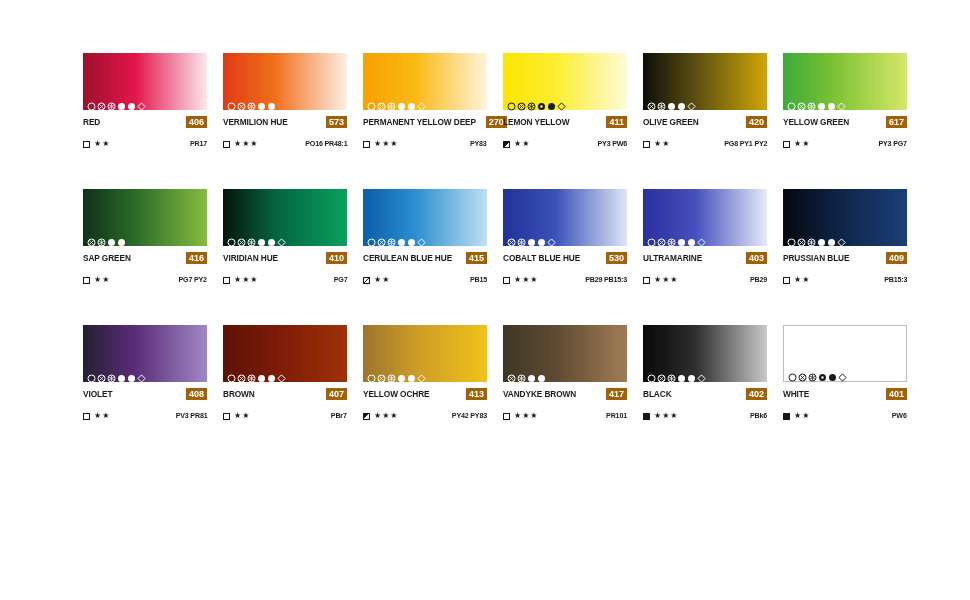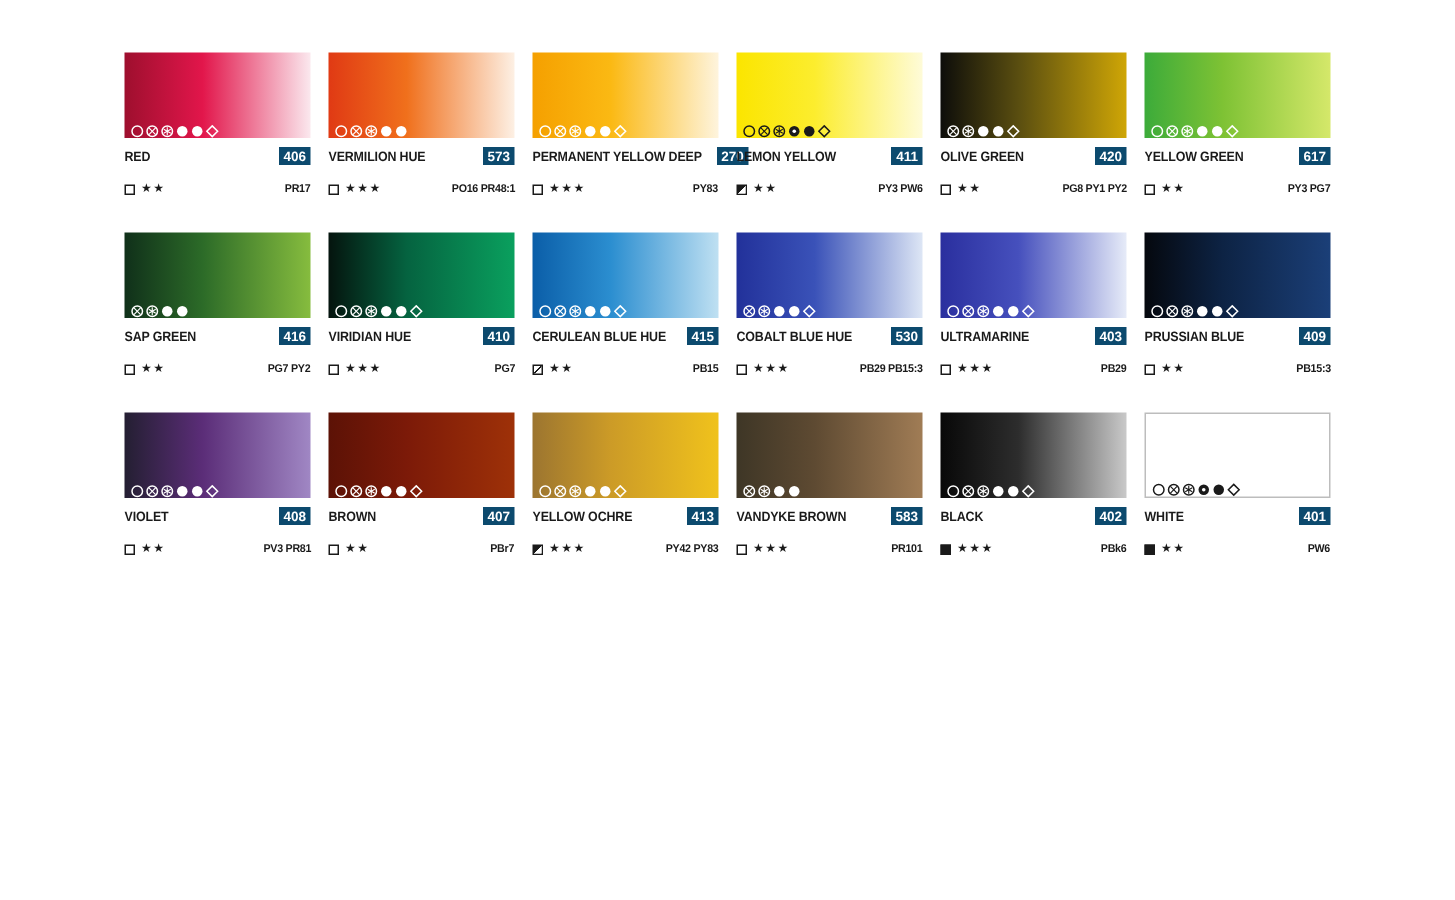--- a/index.html
+++ b/index.html
@@ -4,26 +4,27 @@
 <style>
   html,body{margin:0;padding:0;}
   body{
     width:970px;height:600px;
     background:#ffffff;
     font-family:"Liberation Sans","DejaVu Sans",sans-serif;
     overflow:hidden;
   }
   #chart{
     position:absolute;
-    left:83px; top:35px;
+    left:83px; top:53px;
     width:804px;
     display:grid;
     grid-template-columns:repeat(6,124px);
     column-gap:12px;
     row-gap:0px;
+    gap:16px;
   }
   .color-cell{
     width:124px;
     margin-bottom:24px;
     position:relative;
   }
   .swatch{
     width:124px;height:57px;
     position:relative;
     box-sizing:border-box;
@@ -49,21 +50,21 @@
     font-size:9px;
     font-weight:bold;
     letter-spacing:-0.1px;
     color:#1a1a1a;
     white-space:nowrap;
     transform:scaleX(0.92);
     transform-origin:left center;
     line-height:12px;
   }
   .pcode{
-    background:#0c4a6e;
+    background:#a16207;
     color:#ffffff;
     font-size:9px;
     font-weight:bold;
     line-height:12px;
     height:12px;
     padding:0 3px;
     letter-spacing:0px;
     white-space:nowrap;
   }
   .info-row{
@@ -758,21 +759,21 @@
               <circle cx="9" cy="9" r="2.6" fill="none" stroke="#888" stroke-width="0"></circle>
               <circle cx="9" cy="9" r="2.4" fill="rgba(0,0,0,0.0)"></circle>
             </svg></span>
           <span class="pi"><svg width="9" height="9" viewBox="0 0 18 18" xmlns="http://www.w3.org/2000/svg">
               <circle cx="9" cy="9" r="7" fill="#ffffff"></circle>
             </svg></span>
         </div>
       </div>
       <div class="name-row">
         <div class="pname">VANDYKE BROWN</div>
-        <div class="pcode">583</div>
+        <div class="pcode">417</div>
       </div>
       <div class="info-row">
         <div class="info-left">
           <span class="opacity-box"></span>
           <span class="stars">★★★</span>
         </div>
         <div class="pigment">PR101</div>
       </div>
     </div>
     <div class="color-cell">

